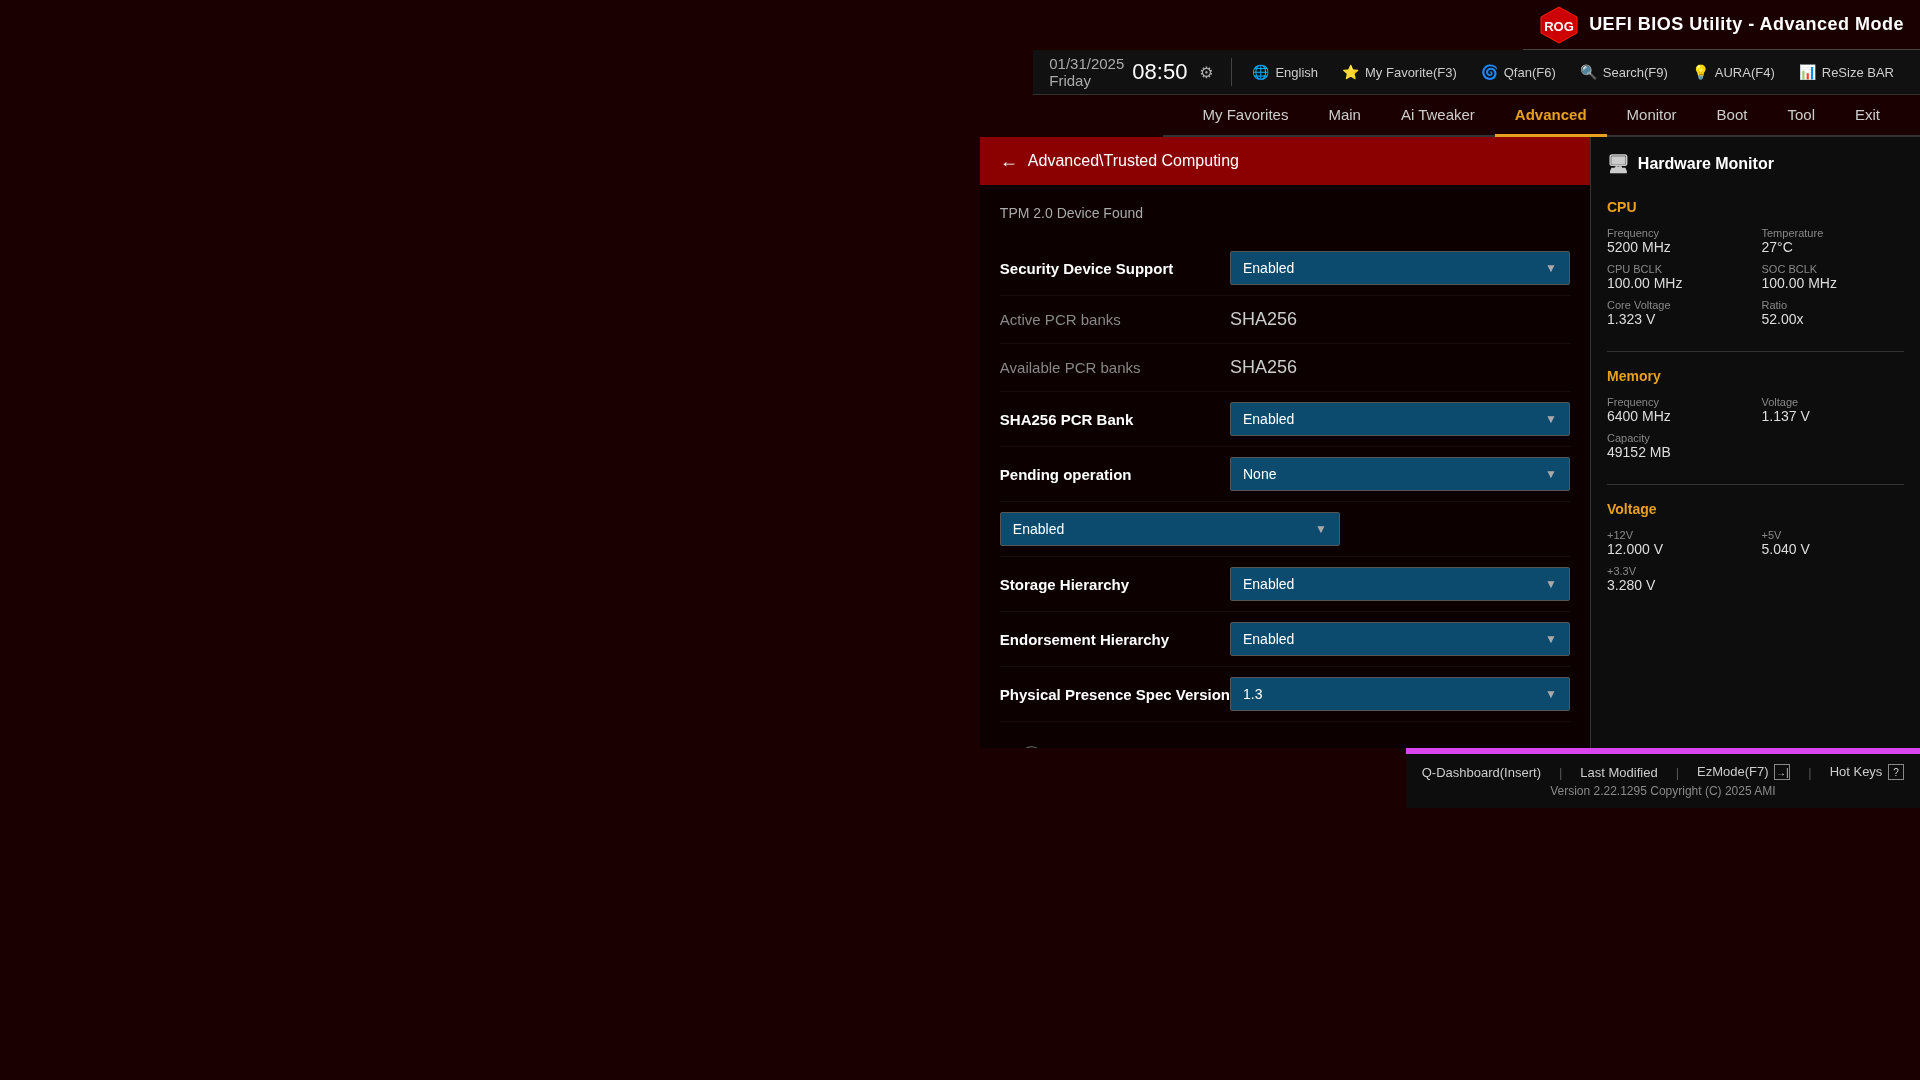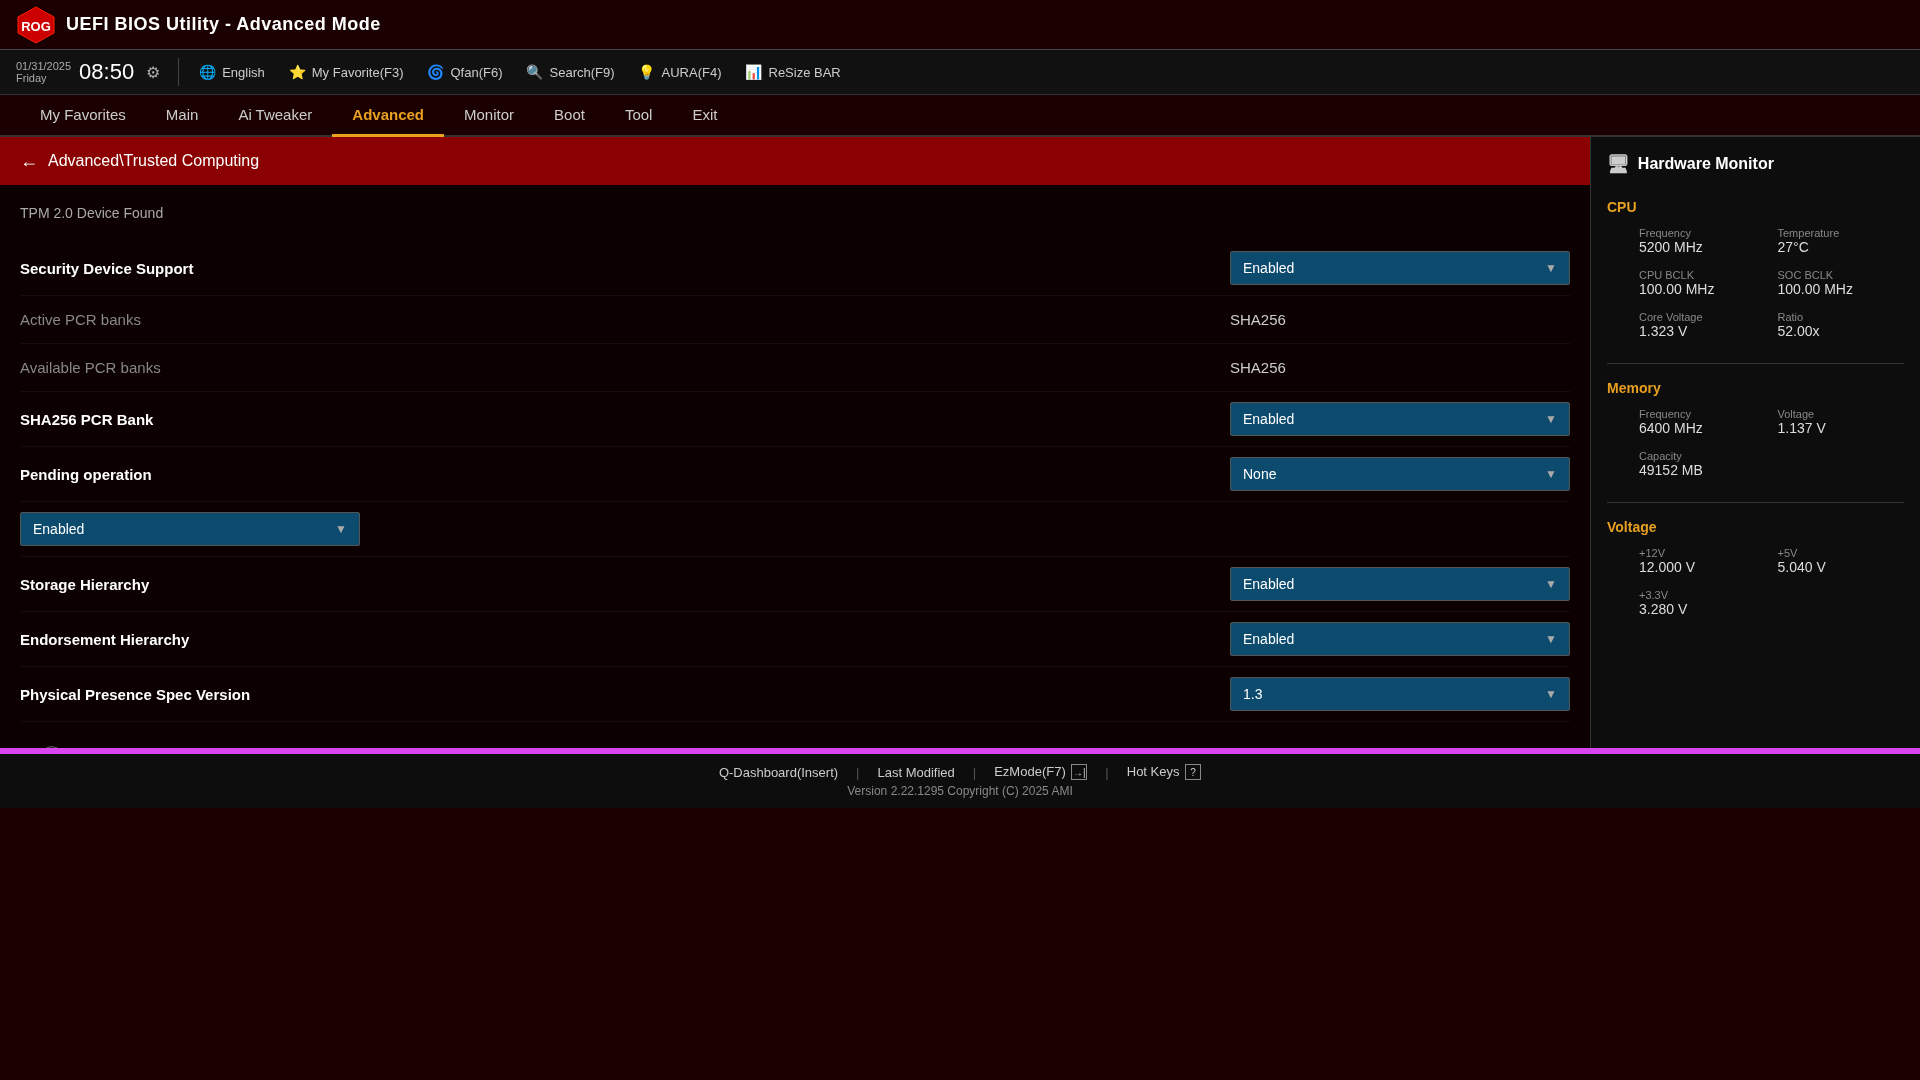--- a/index.html
+++ b/index.html
@@ -13,20 +13,21 @@
       position: relative;
     }
 
     
     .main-container {
       position: relative;
       z-index: 1;
       display: flex;
       flex-direction: column;
       height: 808px;
+      align-items: flex-end;
     }
 
     
     .header {
       background: #1a0000;
       border-bottom: 1px solid #444;
       display: flex;
       align-items: center;
       padding: 0 16px;
       height: 50px;
@@ -92,21 +93,21 @@
       cursor: pointer;
       color: #aaa;
       font-size: 16px;
     }
     .datetime-area {
       display: flex;
       flex-direction: column;
       align-items: flex-start;
       margin-right: 4px;
     }
-    .date-text { font-size: 11px; color: #aaa; }
+    .date-text { font-size: 15px; color: #aaa; }
     .time-text { font-size: 22px; color: #fff; font-weight: 300; line-height: 1; }
 
     
     .nav-menu {
       background: #1a0000;
       border-bottom: 2px solid #333;
       display: flex;
       align-items: center;
       padding: 15px 20px;
       height: 42px;
@@ -193,21 +194,21 @@
       flex: 1;
       font-size: 15px;
       color: #e0e0e0;
     }
     .setting-label.bold { font-weight: 600; color: #fff; }
     .setting-label.dim { color: #888; font-weight: 400; }
 
     .setting-value {
       min-width: 340px;
       color: #ccc;
-      font-size: 15px;
+      font-size: 18px;
     }
 
     .dropdown {
       width: 340px;
       background: #0c4a6e;
       border: 1px solid #555;
       color: #fff;
       font-size: 14px;
       padding: 8px 12px;
       display: flex;
@@ -253,23 +254,22 @@
       color: #e8a020;
       font-size: 14px;
       font-weight: 600;
       margin-bottom: 12px;
       margin-top: 8px;
     }
 
     .hw-grid {
       display: grid;
       grid-template-columns: 1fr 1fr;
-      gap: 14px 12px;
+      gap: 8px 12px;
       margin-bottom: 16px;
-      margin-left: 32px;
     }
     .hw-item { }
     .hw-item-label { font-size: 11px; color: #888; }
     .hw-item-value { font-size: 14px; color: #ddd; font-weight: 500; }
 
     .hw-divider {
       height: 1px;
       background: #333;
       margin: 8px 0;
     }

